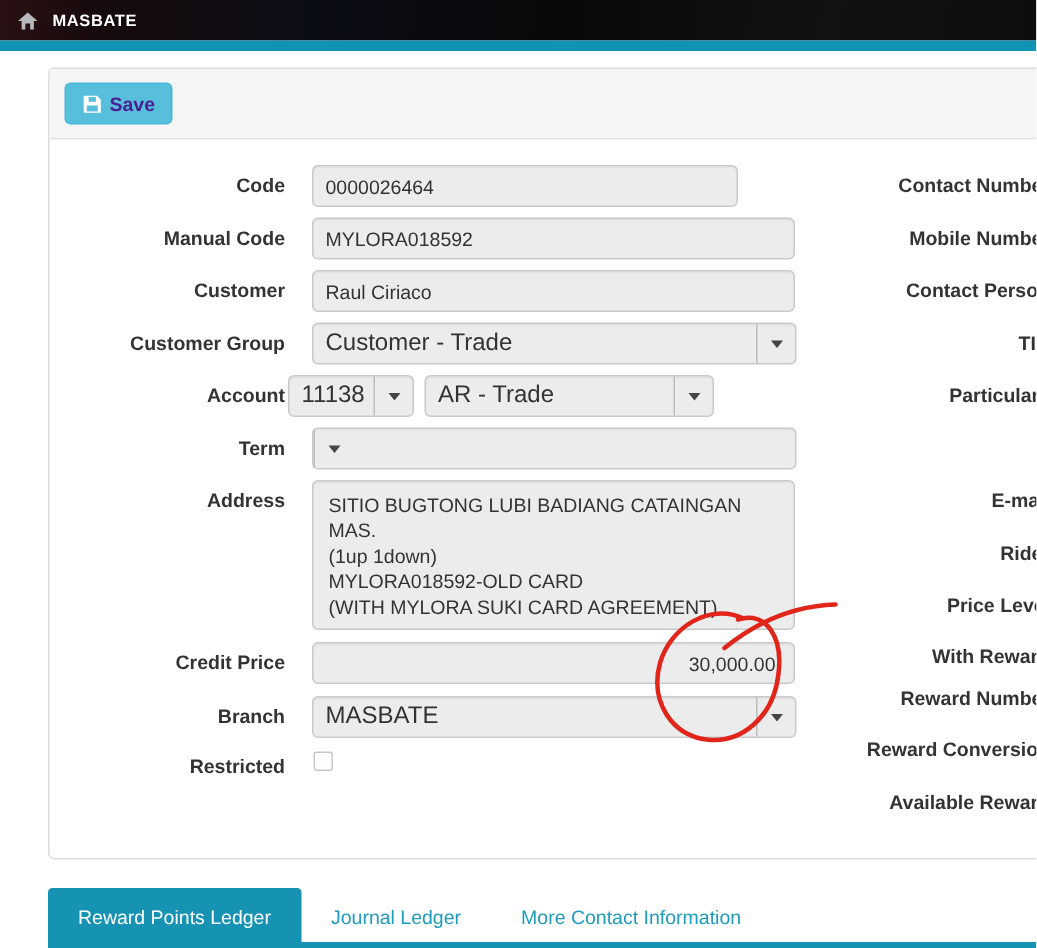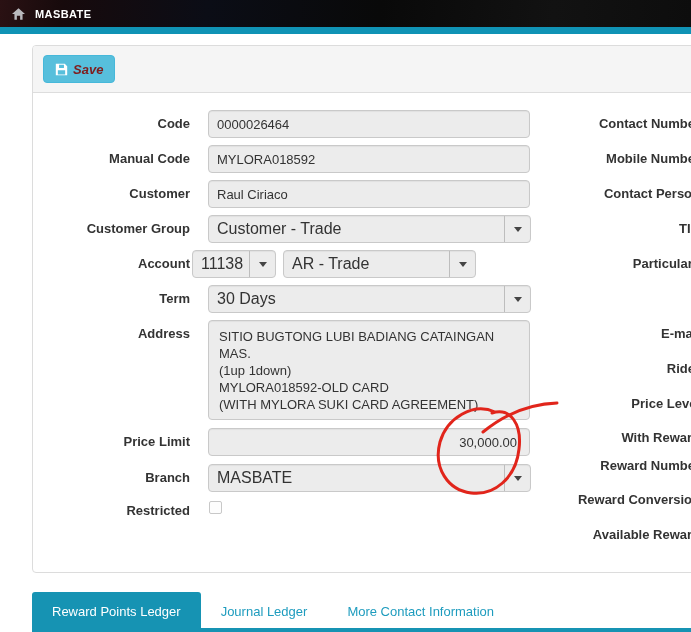--- a/index.html
+++ b/index.html
@@ -26,22 +26,22 @@
     position:absolute; left:32px; top:45px; width:950px; height:528px;
     background:#fff; border:1px solid #dcdcdc; border-radius:4px;
   }
   .panel-heading {
     height:47px; background:#f5f5f5; border-bottom:1px solid #ddd;
     border-radius:3px 3px 0 0; display:flex; align-items:center; padding:0 10px;
   }
   .btn-save {
     display:inline-flex; align-items:center; gap:5px;
     background:#57bfdc; border:1px solid #46b8da; border-radius:4px;
-    color:#7f1d1d; font-size:13px; font-weight:600; padding:5px 11px; height:28px;
-    cursor:pointer; font-family:inherit;font-style:italic;
+    color:#4c1d95; font-size:13px; font-weight:600; padding:5px 11px; height:28px;
+    cursor:pointer; font-family:inherit;
   }
 
   
   .flabel {
     position:absolute; left:0; width:190px; text-align:right;
     font-size:13px; font-weight:700; color:#333; height:16px; line-height:16px;
   }
   .rlabel {
     position:absolute; left:400px; width:300px; text-align:right;
     font-size:13px; font-weight:700; color:#333; height:16px; line-height:16px;
@@ -125,25 +125,25 @@
     </div>
   </div>
 
   <div class="flabel" style="top:116px">Code</div>
   <div class="flabel" style="top:151px">Manual Code</div>
   <div class="flabel" style="top:186px">Customer</div>
   <div class="flabel" style="top:221px">Customer Group</div>
   <div class="flabel" style="top:256px">Account</div>
   <div class="flabel" style="top:291px">Term</div>
   <div class="flabel" style="top:326px">Address</div>
-  <div class="flabel" style="top:434px">Price Limit</div>
+  <div class="flabel" style="top:434px">Credit Price</div>
   <div class="flabel" style="top:470px">Branch</div>
   <div class="flabel" style="top:503px">Restricted</div>
 
-  <input class="tinput" style="left: 208px; top: 110px; width: 322px;" readonly="" value="0000026464">
+  <input class="tinput" style="left: 208px; top: 110px; width: 284px;" readonly="" value="0000026464">
   <input class="tinput" style="left: 208px; top: 145px; width: 322px;" readonly="" value="MYLORA018592">
   <input class="tinput" style="left: 208px; top: 180px; width: 322px;" readonly="" value="Raul Ciriaco">
 
   <div class="combo" style="left:208px; top:215px; width:323px">
     <div class="combo-text">Customer - Trade</div>
     <div class="combo-btn">
         <span class="caret"></span>
       </div>
   </div>
 
@@ -154,21 +154,20 @@
       </div>
   </div>
   <div class="combo" style="left:283px; top:250px; width:193px">
     <div class="combo-text">AR - Trade</div>
     <div class="combo-btn">
         <span class="caret"></span>
       </div>
   </div>
 
   <div class="combo" style="left:208px; top:285px; width:323px">
-    <div class="combo-text">30 Days</div>
     <div class="combo-btn">
         <span class="caret"></span>
       </div>
   </div>
 
   <div class="taddress" style="left:208px; top:320px; width:322px; height:100px">SITIO BUGTONG LUBI BADIANG CATAINGAN MAS.
 (1up 1down)
 MYLORA018592-OLD CARD
 (WITH MYLORA SUKI CARD AGREEMENT)</div>
 

